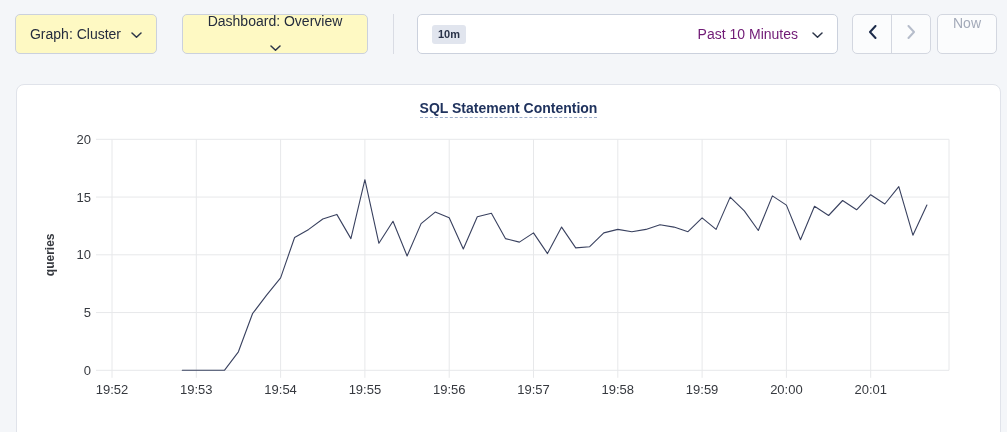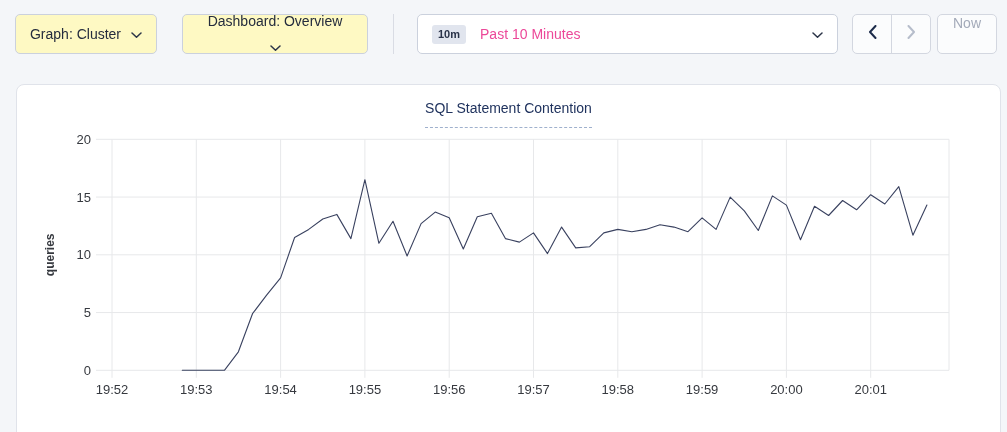--- a/index.html
+++ b/index.html
@@ -48,21 +48,21 @@
   }
   .time-badge {
     background: #e1e5ee;
     color: #2a3349;
     font-size: 11px;
     font-weight: 700;
     padding: 4px 6px;
     border-radius: 3px;
     line-height: 1;
   }
-  .time-label { font-size: 14px; color: #ec4899; flex: 1; }
+  .time-label { font-size: 14px; color: #701a75; flex: 1; text-align: right; }
   .arrow-group {
     position: absolute;
     left: 852px; top: 14px;
     width: 79px; height: 40px;
     background: #fbfcfd;
     border: 1px solid #d3d7e0;
     border-radius: 5px;
     display: flex;
   }
   .arrow-cell {
@@ -95,24 +95,24 @@
     border-radius: 8px;
   }
   .chart-title-row {
     position: absolute;
     left: 0; right: 0; top: 14px;
     text-align: center;
   }
   .chart-title {
     display: inline-block;
     font-size: 14px;
-    font-weight: 400;
+    font-weight: 700;
     color: #20335e;
     border-bottom: 1px dashed #9fb0cd;
-    padding-bottom: 11px;
+    padding-bottom: 1px;
     cursor: pointer;
   }
   .chart-svg { position: absolute; left: 0; top: 0; }
 </style>
 </head>
 <body>
 
 <div class="btn btn-graph">
   <span>Graph: Cluster</span>
   <span>

